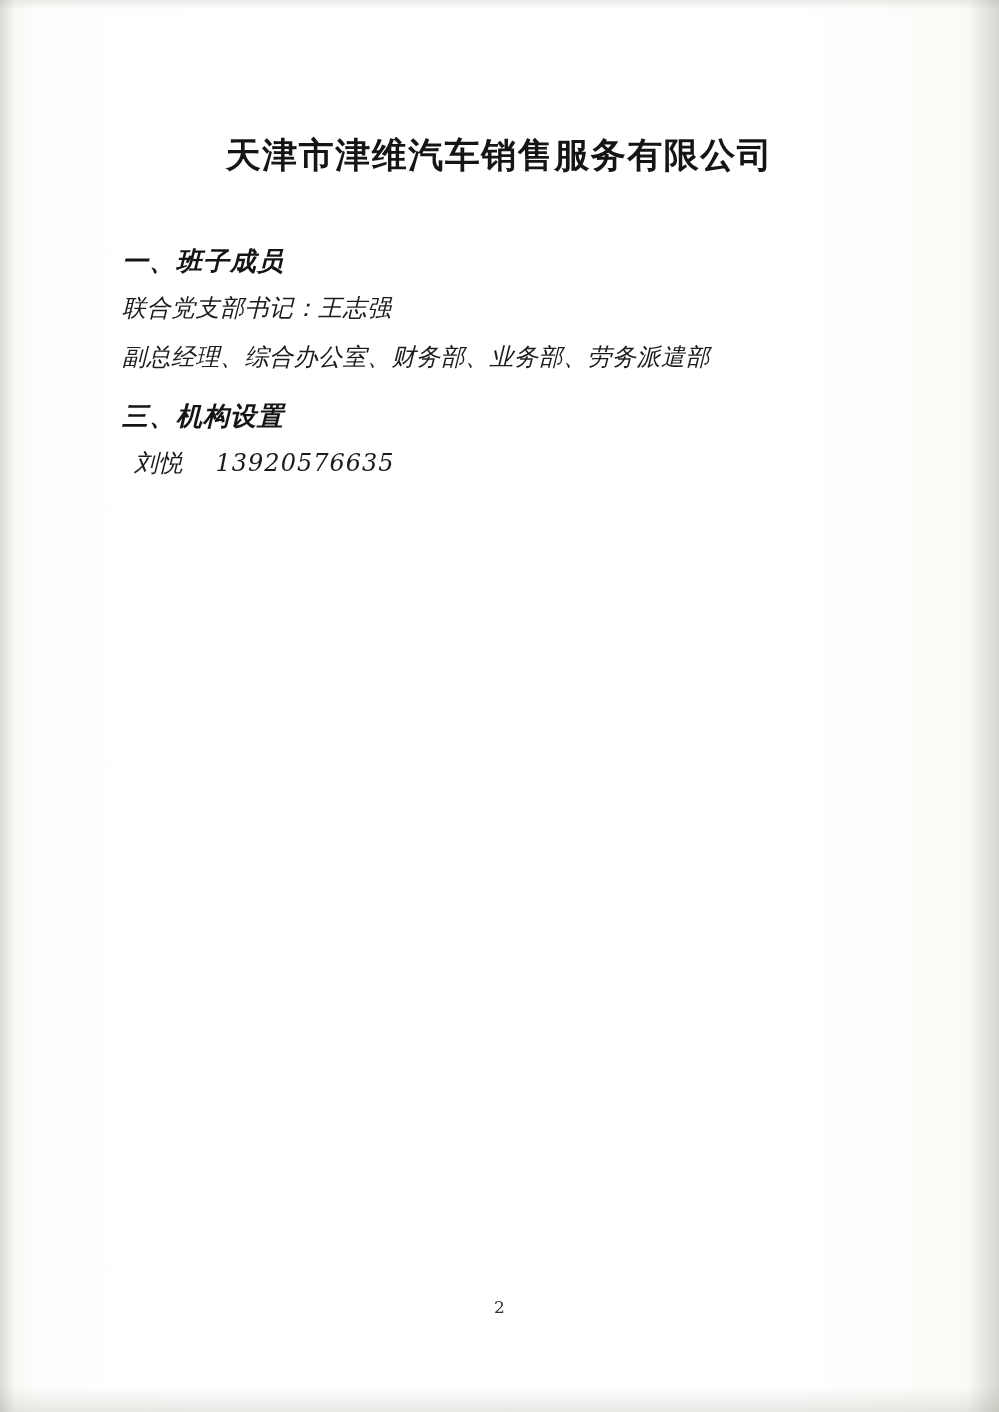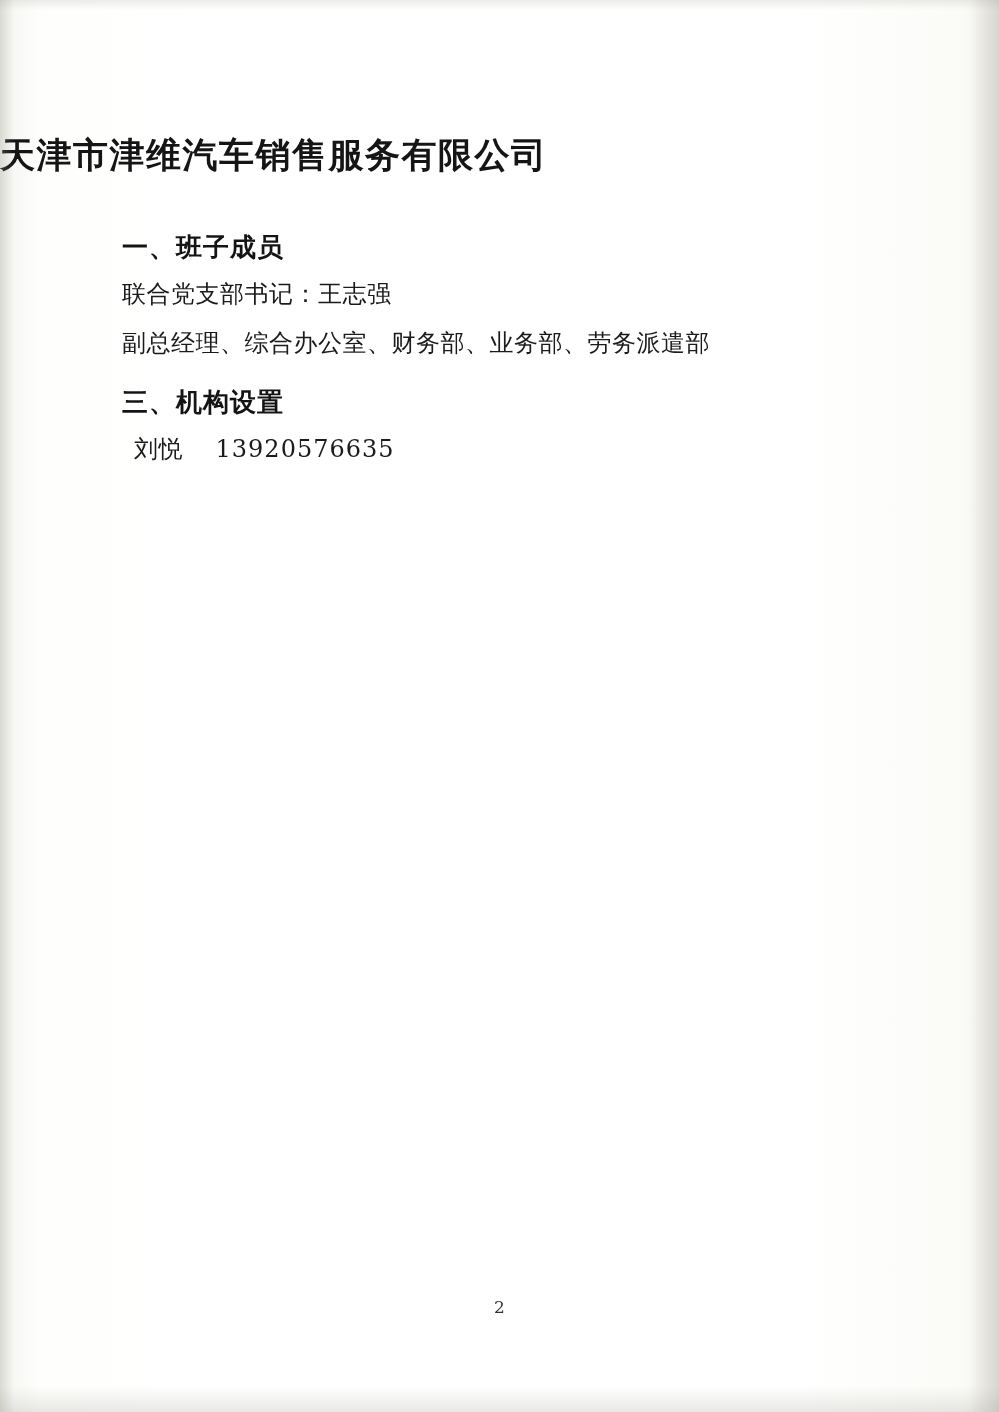--- a/index.html
+++ b/index.html
@@ -38,33 +38,35 @@
     position: relative;
     z-index: 2;
     padding: 0;
   }
 
   .doc-title {
     position: absolute;
     top: 132px;
     left: 0;
     width: 999px;
+    text-align: center;
     font-family: "DejaVu Serif", "Liberation Serif", serif;
     font-weight: bold;
     font-size: 35px;
     letter-spacing: 1.5px;
     color: #151515;
     white-space: nowrap;
   }
 
   .body-block {
     position: absolute;
-    top: 229px;
+    top: 243px;
     left: 122px;
     width: 790px;
+    font-style: italic;
   }
 
   .section-heading {
     font-family: "DejaVu Sans", "Liberation Sans", sans-serif;
     font-weight: bold;
     font-size: 26px;
     letter-spacing: 1px;
     color: #141414;
     margin: 0 0 8px 0;
     line-height: 1.45;

